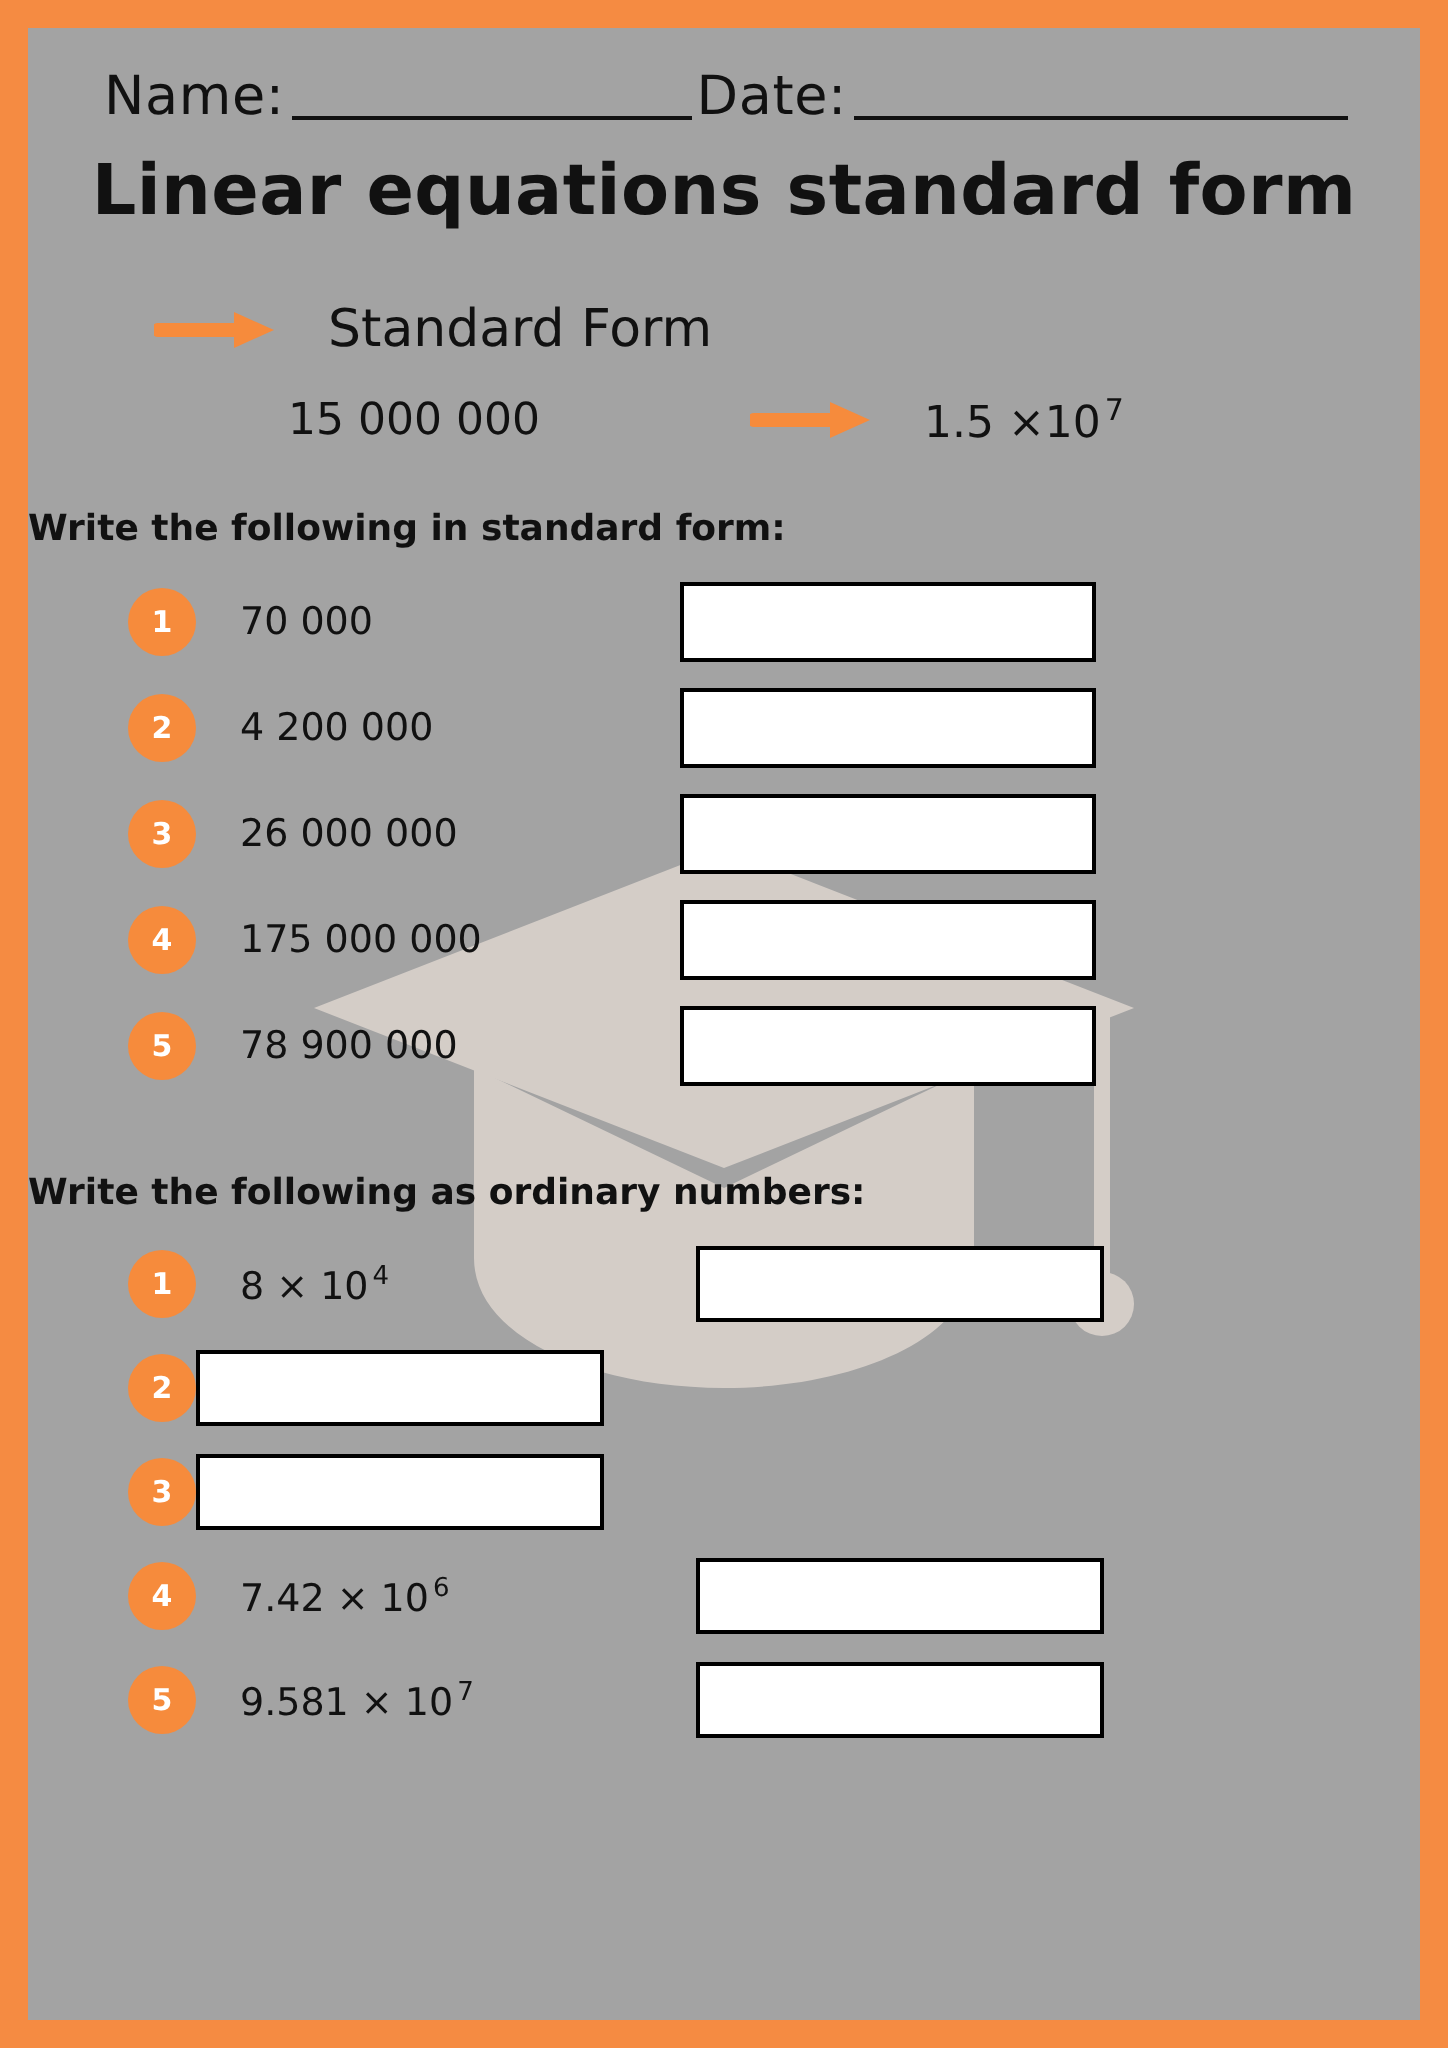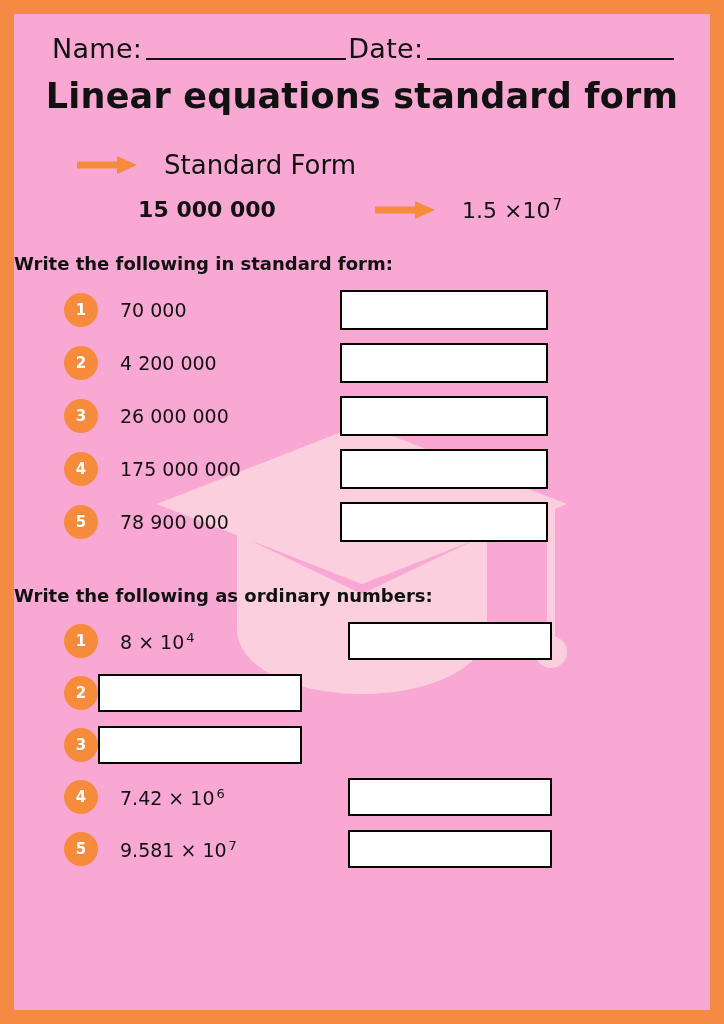--- a/index.html
+++ b/index.html
@@ -12,21 +12,21 @@
     height: 1024px;
     font-family: "DejaVu Sans", sans-serif;
     overflow: hidden;
   }
   .page {
     position: relative;
     width: 724px;
     height: 1024px;
     box-sizing: border-box;
     border: 14px solid #f58b42;
-    background: #f9a8d4;
+    background: #a3a3a3;
   }
   .inner {
     position: relative;
     width: 100%;
     height: 100%;
     box-sizing: border-box;
     padding: 0;
     overflow: hidden;
   }
 
@@ -103,21 +103,20 @@
     font-size: 26px;
     color: #111;
   }
   .ex-row2 { margin-top: 16px; }
   .ex-val-left {
     width: 290px;
     font-size: 22px;
     color: #111;
     text-align: center;
     padding-left: 8px;
-    font-weight: bold;
   }
   .ex-val-right {
     font-size: 22px;
     color: #111;
   }
   .sup {
     font-size: 15px;
     vertical-align: super;
     margin-left: 2px;
   }

